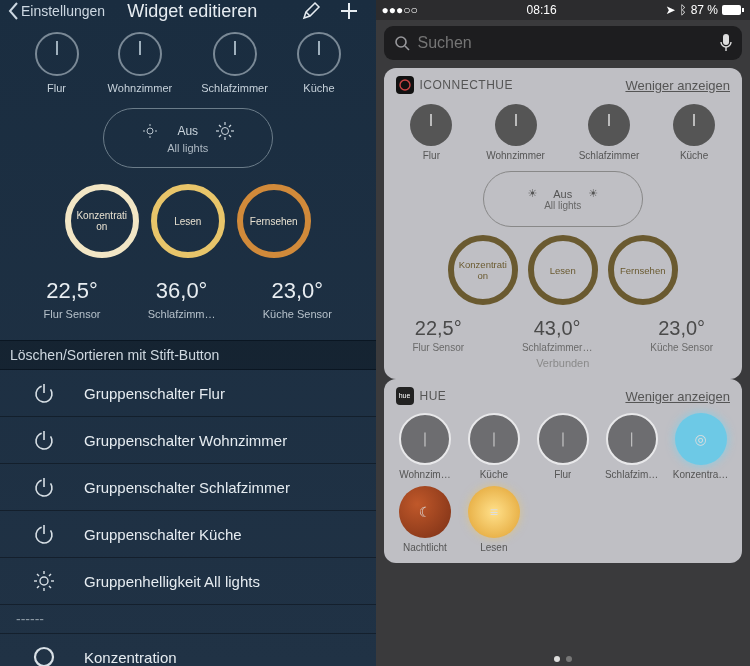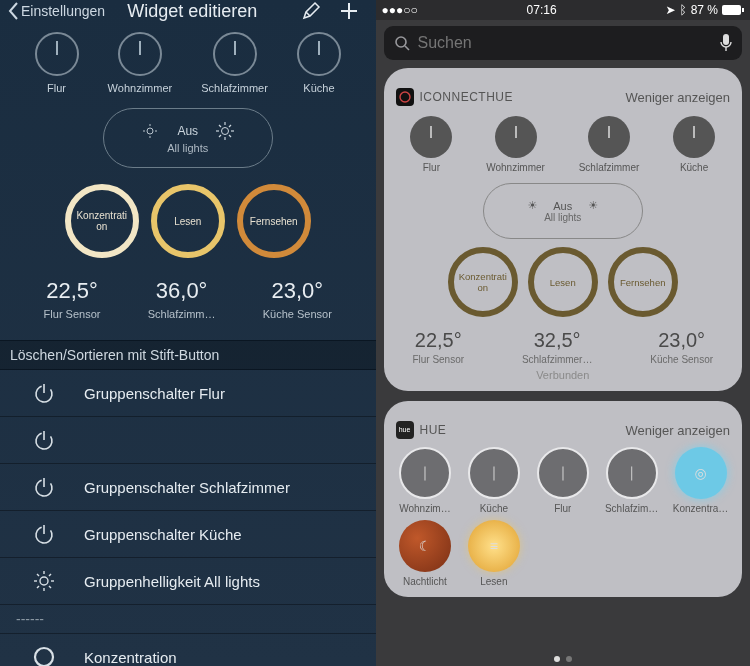--- a/index.html
+++ b/index.html
@@ -117,35 +117,34 @@
     color: #98989c;
   }
   .search-bar input {
     flex: 1; background: transparent; border: none; outline: none;
     color: #fde047; font-size: 16px;
   }
   .widgets-scroll { flex: 1; overflow: hidden; padding: 0 8px 0; }
 
   .widget-card {
     background: rgba(210,210,215,0.88);
-    border-radius: 24px;
-    margin-bottom: 10px;
+    border-radius: 12px;
     color: #444;
-    padding: 12px 0 10px;
+    padding: 0 0 10px;
   }
   .card-header {
     display: flex; align-items: center; justify-content: space-between;
     padding: 8px 12px 4px;
     font-size: 12px;
   }
   .card-header .left-side { display: flex; align-items: center; gap: 6px; }
   .app-badge { width: 18px; height: 18px; border-radius: 4px; display:flex;align-items:center;justify-content:center; }
   .badge-dark { background: #111; }
   .card-title { font-size: 12px; letter-spacing: .5px; color: #555; }
-  .card-collapse { font-size: 13px; color: #555; }
+  .card-collapse { font-size: 13px; color: #555; text-decoration: underline; }
 
   .w-power-row { display: flex; justify-content: space-around; padding: 6px 10px 4px; }
   .w-power-item { display:flex; flex-direction:column; align-items:center; gap:4px; }
   .w-power-circle {
     width: 42px; height: 42px; border-radius: 50%;
     background: #555; display:flex;align-items:center;justify-content:center;
     position: relative;
   }
   .w-power-circle::before { content:""; width:2px; height:12px; background:#bbb; position:relative; top:-5px; }
   .w-power-label { font-size: 10px; color: #555; }
@@ -310,20 +309,21 @@
       </span>
     <span class="list-label">Gruppenschalter Flur</span>
   </div>
   <div class="list-item">
     <span class="list-icon">
         <svg width="22" height="22" viewBox="0 0 22 22">
           <circle cx="11" cy="12" r="8" stroke="#d8e0e6" stroke-width="1.6" fill="none" stroke-dasharray="40 10" transform="rotate(-35 11 12)"></circle>
           <line x1="11" y1="2" x2="11" y2="11" stroke="#d8e0e6" stroke-width="1.6"></line>
         </svg>
       </span>
+    <span class="list-label">Gruppenschalter Wohnzimmer</span>
   </div>
   <div class="list-item">
     <span class="list-icon">
         <svg width="22" height="22" viewBox="0 0 22 22">
           <circle cx="11" cy="12" r="8" stroke="#d8e0e6" stroke-width="1.6" fill="none" stroke-dasharray="40 10" transform="rotate(-35 11 12)"></circle>
           <line x1="11" y1="2" x2="11" y2="11" stroke="#d8e0e6" stroke-width="1.6"></line>
         </svg>
       </span>
     <span class="list-label">Gruppenschalter Schlafzimmer</span>
   </div>
@@ -363,21 +363,21 @@
       </span>
     <span class="list-label">Konzentration</span>
   </div>
 </div>
 
 <div class="right">
   <div class="status-bar">
     <div class="sb-left">
       <span>●●●○○</span>
     </div>
-    <div>07:16</div>
+    <div>08:16</div>
     <div class="sb-right">
       <span>➤</span>
       <span>ᛒ</span>
       <span>87 %</span>
       <span>
           <svg width="22" height="10" viewBox="0 0 22 10">
             <rect x="0" y="0" width="19" height="10" rx="2" fill="#fff"></rect>
             <rect x="20" y="3" width="2" height="4" fill="#fff"></rect>
           </svg>
         </span>
@@ -455,21 +455,21 @@
             <span>Fernsehen</span>
           </div>
       </div>
 
       <div class="w-sensor-row">
         <div class="w-sensor-item">
             <div class="w-sensor-temp">22,5°</div>
             <div class="w-sensor-label">Flur Sensor</div>
           </div>
         <div class="w-sensor-item">
-            <div class="w-sensor-temp">32,5°</div>
+            <div class="w-sensor-temp">43,0°</div>
             <div class="w-sensor-label">Schlafzimmer…</div>
           </div>
         <div class="w-sensor-item">
             <div class="w-sensor-temp">23,0°</div>
             <div class="w-sensor-label">Küche Sensor</div>
           </div>
       </div>
       <div class="w-status">Verbunden</div>
     </div>
 

